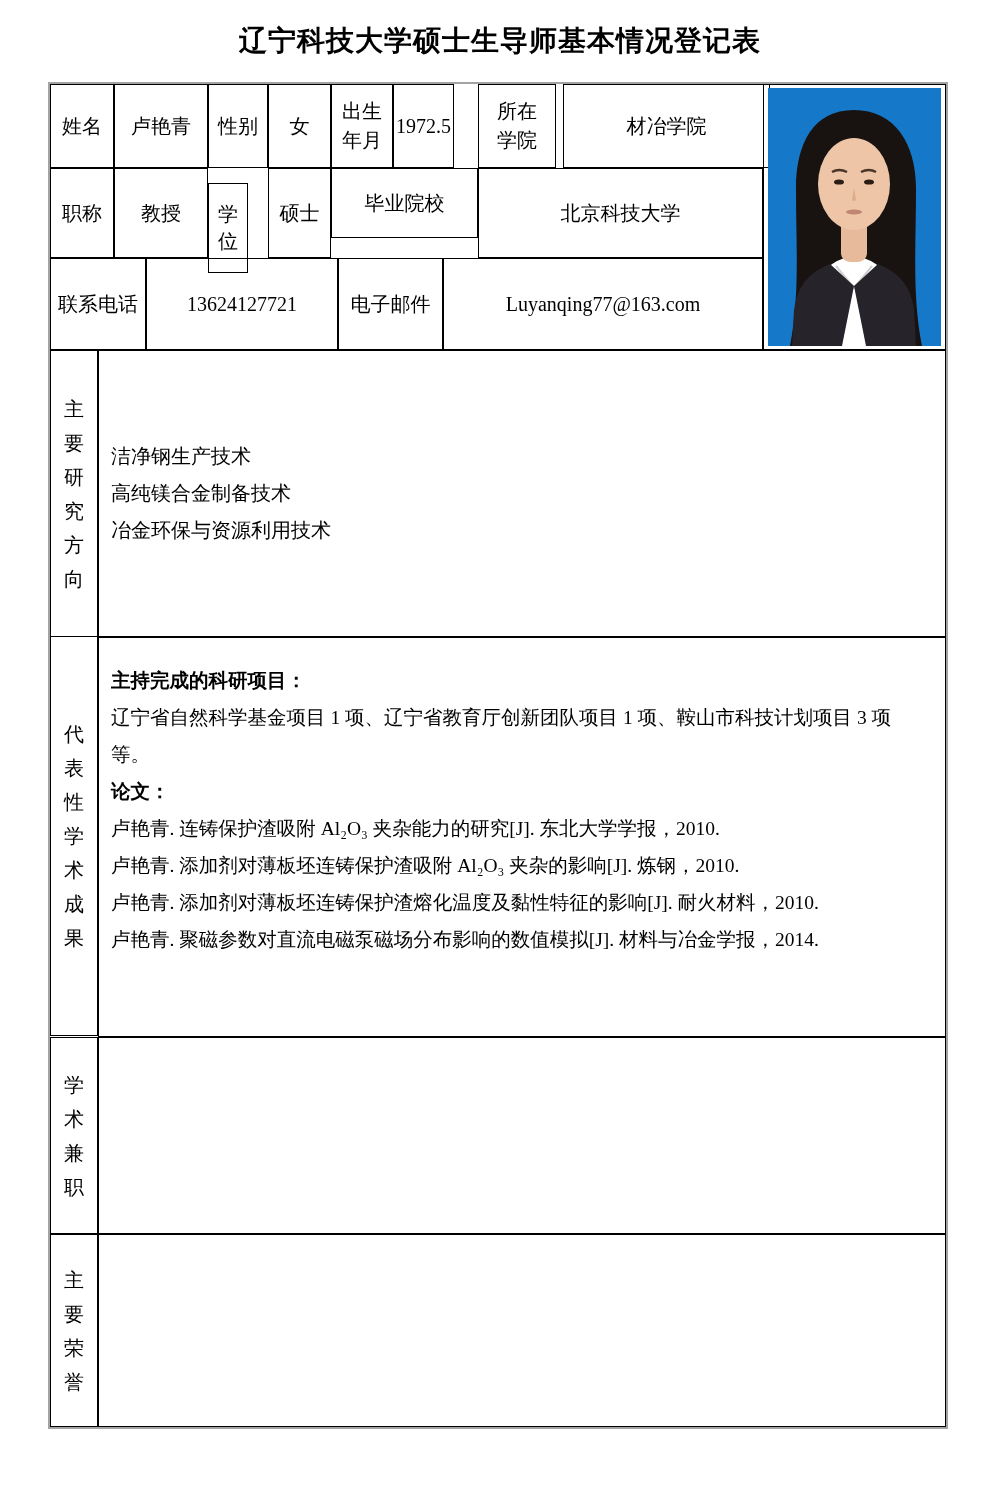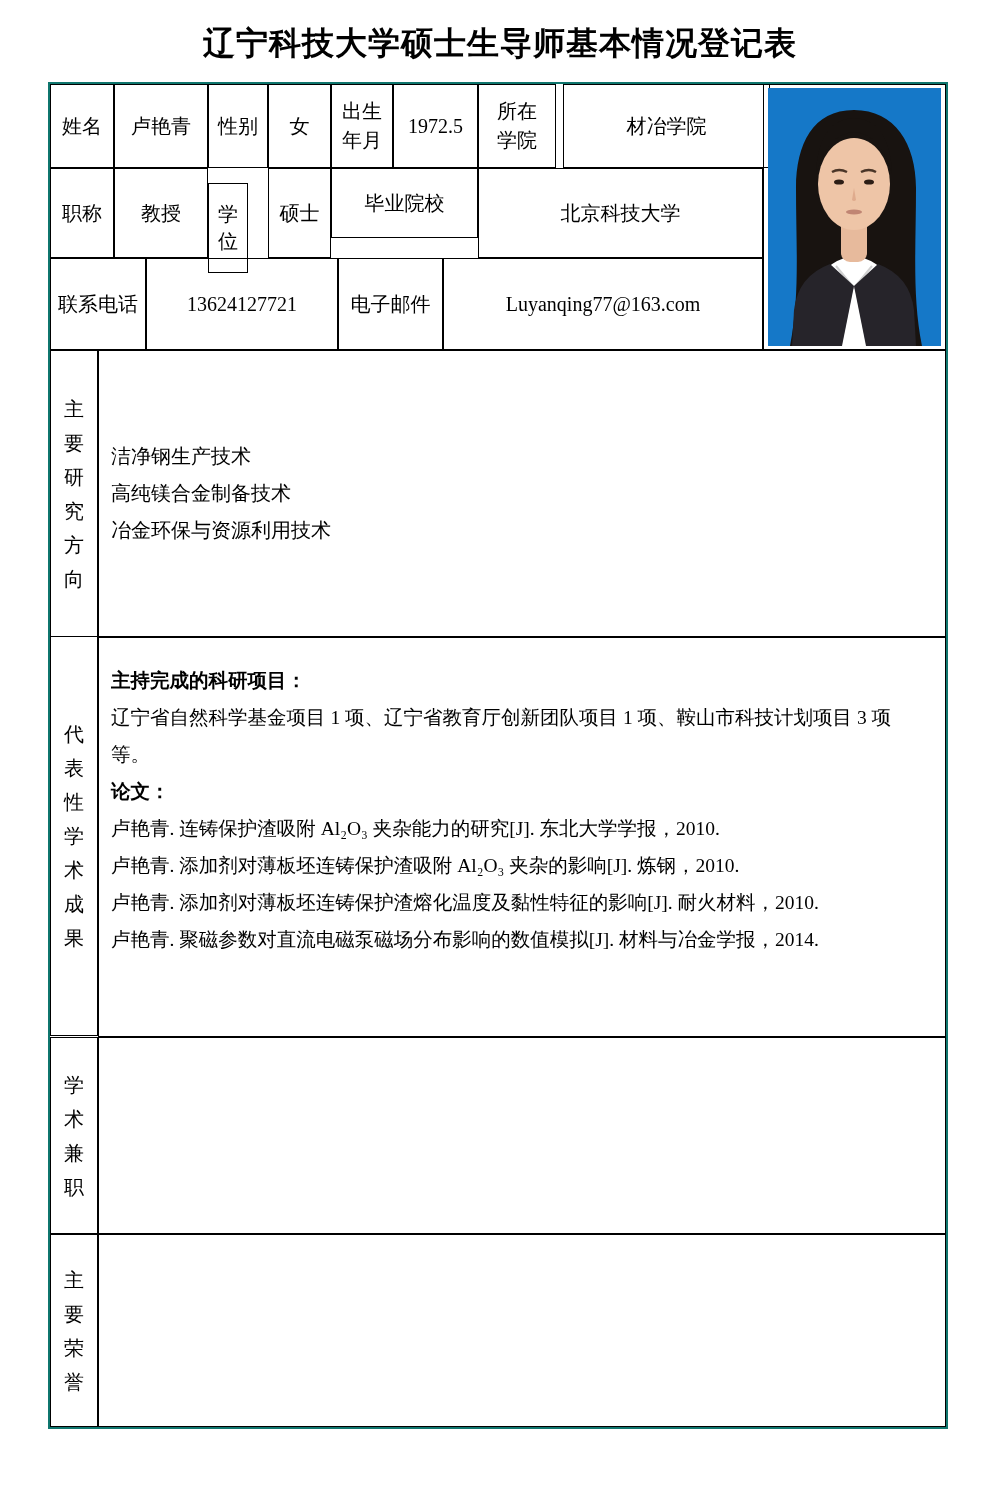--- a/index.html
+++ b/index.html
@@ -2,25 +2,25 @@
 <html><head>
 <meta charset="utf-8">
 <style>
   html,body{margin:0;padding:0;}
   body{
     width:1000px;height:1500px;position:relative;background:#ffffff;
     font-family:"Liberation Serif","DejaVu Serif",serif;color:#000;
   }
   .page-title{
     position:absolute;left:0;top:22px;width:1000px;text-align:center;
-    font-size:32px;font-weight:bold;letter-spacing:1px;
+    font-size:28px;font-weight:bold;letter-spacing:1px;
   }
   .form-table{
     position:absolute;left:48px;top:82px;width:900px;height:1347px;
-    border:2px solid #0f766e;box-sizing:border-box;
+    border:2px solid #a3a3a3;box-sizing:border-box;
   }
   .cell{
     position:absolute;box-sizing:border-box;border:1px solid #000;
     display:flex;align-items:center;justify-content:center;
     font-size:20px;text-align:center;overflow:hidden;
   }
   .wrap2{width:46px;word-break:break-all;line-height:1.45;}
   .vlabel{width:22px;word-break:break-all;line-height:1.7;text-align:center;}
   .underline{}
   .content-left{
@@ -43,21 +43,21 @@
 
 <div class="form-table">
 
   <div class="cell" style="left:0;top:0;width:64px;height:84px;">姓名</div>
   <div class="cell" style="left:64px;top:0;width:94px;height:84px;">卢艳青</div>
   <div class="cell" style="left:158px;top:0;width:60px;height:84px;">性别</div>
   <div class="cell" style="left:218px;top:0;width:63px;height:84px;">女</div>
   <div class="cell" style="left:281px;top:0;width:62px;height:84px;">
     <span class="wrap2">出生年月</span>
   </div>
-  <div class="cell" style="left:343px;top:0;width:85px;height:84px;">1972.5</div>
+  <div class="cell" style="left:343px;top:0;width:61px;height:84px;">1972.5</div>
   <div class="cell" style="left:428px;top:0;width:78px;height:84px;">
     <span class="wrap2">所在学院</span>
   </div>
   <div class="cell" style="left:506px;top:0;width:207px;height:84px;margin-left:7px;">材冶学院</div>
 
   <div class="cell photo-cell" style="left:713px;top:0;width:183px;height:266px;">
     <svg class="photo-svg" width="173" height="258" viewBox="0 0 173 258" preserveAspectRatio="none">
       <rect x="0" y="0" width="173" height="258" fill="#1578c8"></rect>
 
       <path d="M86,22 C45,22 28,56 28,100 C28,158 32,208 22,258 L154,258 C144,208 148,158 148,100 C148,56 127,22 86,22 Z" fill="#181310"></path>

